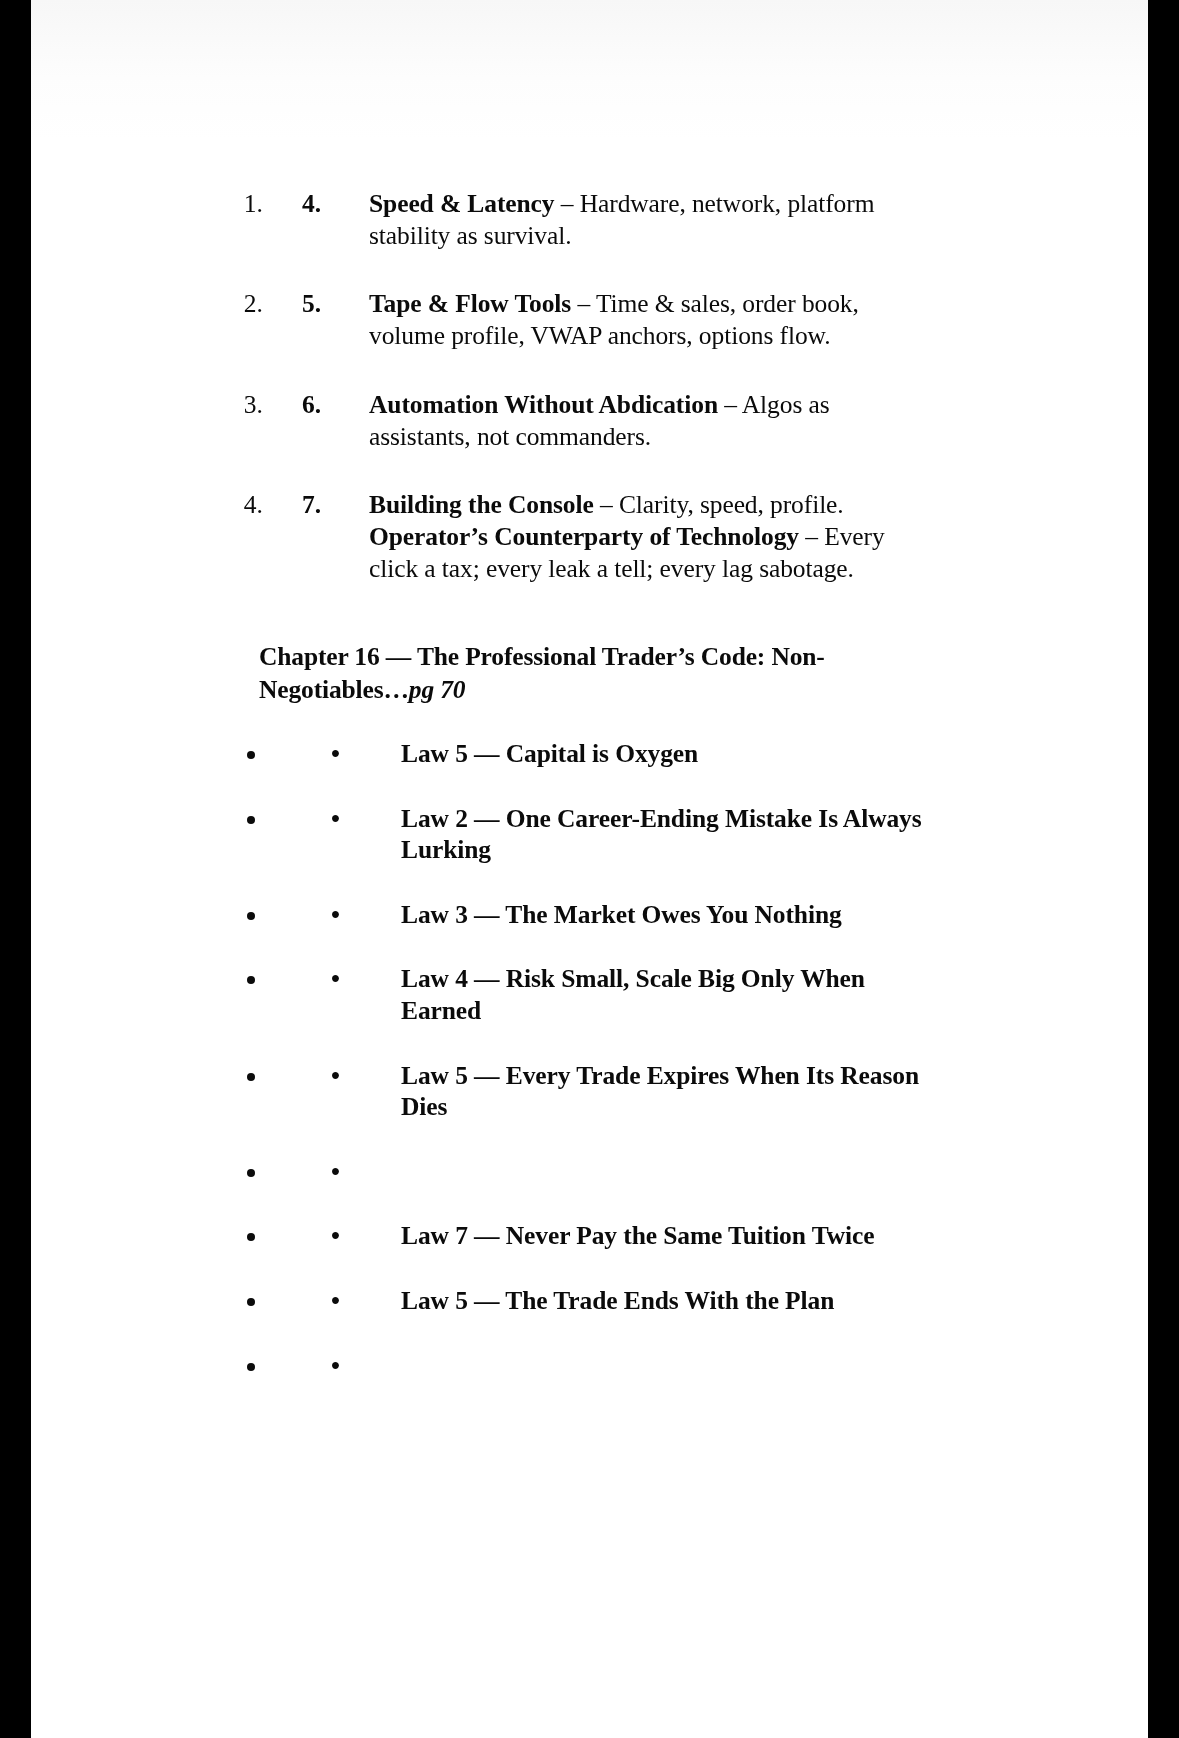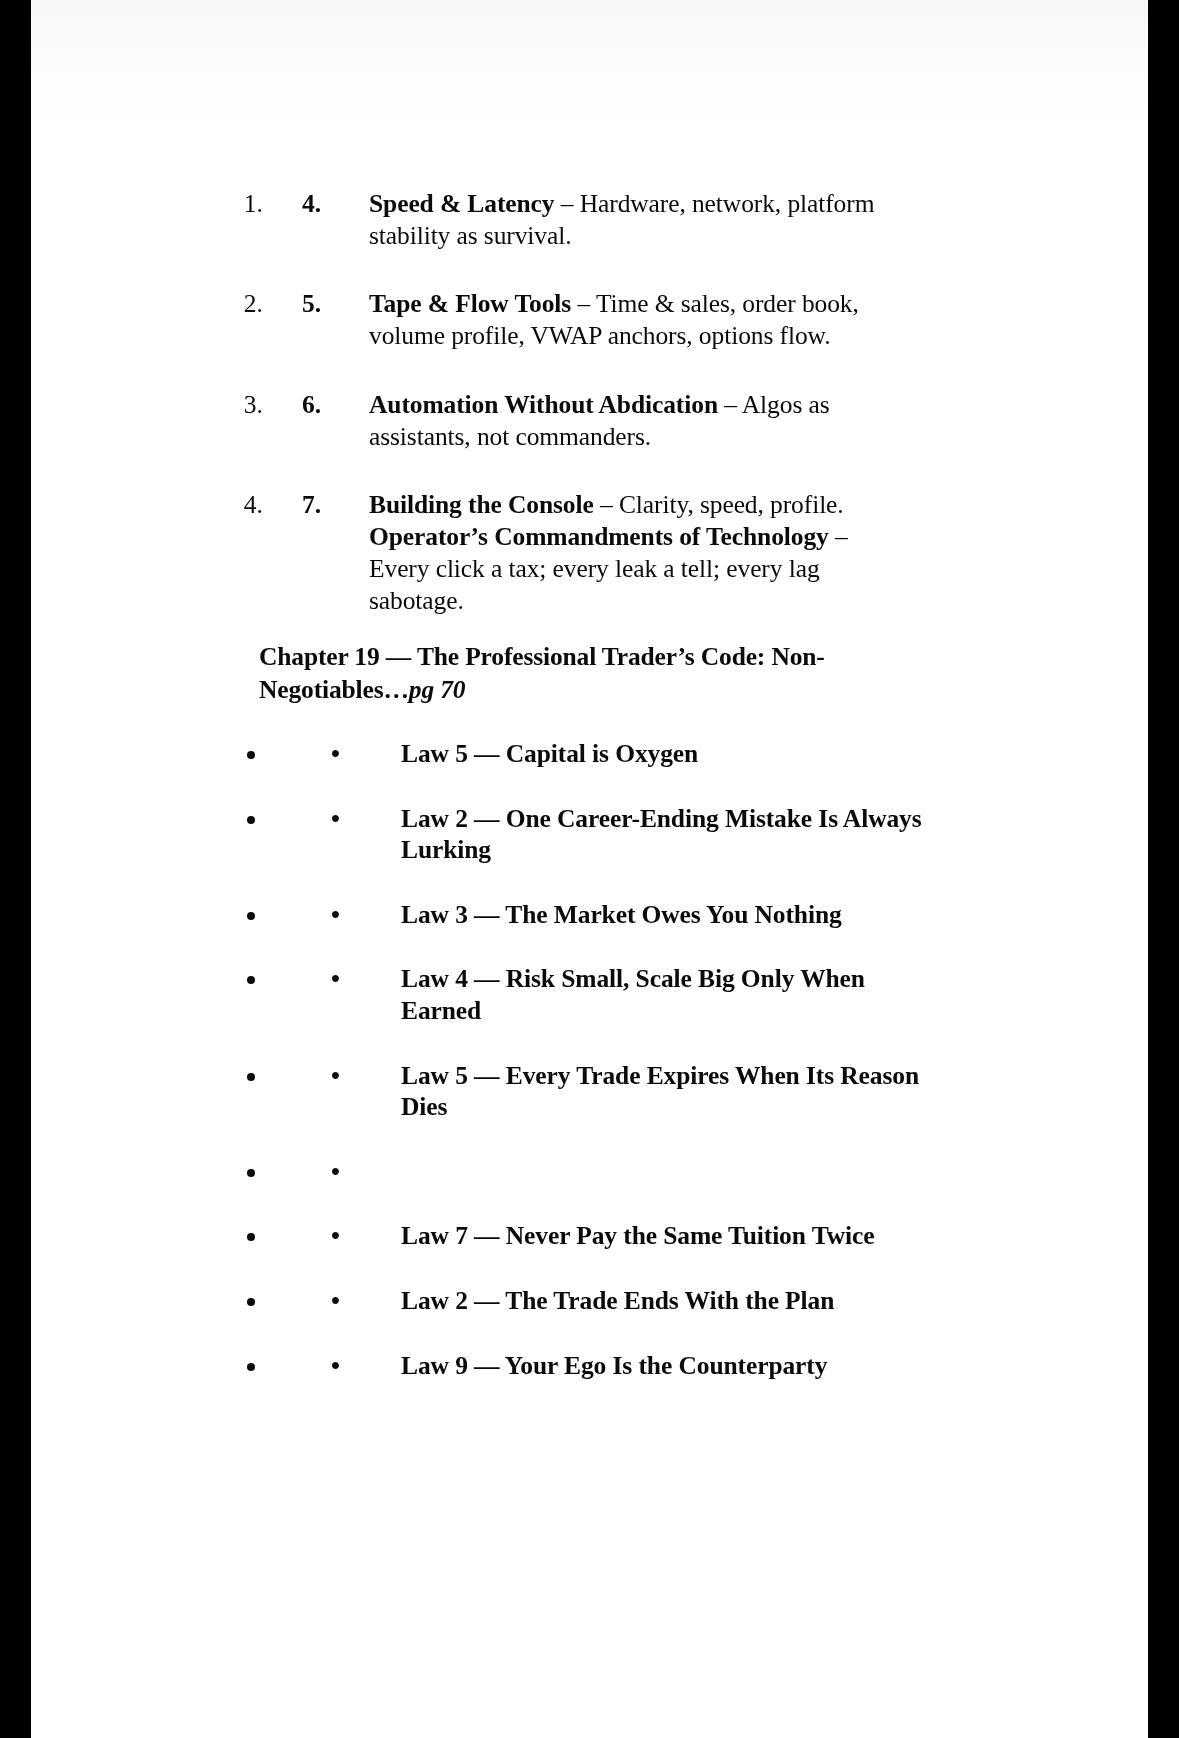--- a/index.html
+++ b/index.html
@@ -143,26 +143,26 @@
           <span class="lead">Tape &amp; Flow Tools</span><span class="rest"> – Time &amp; sales, order book, volume profile, VWAP anchors, options flow.</span>
         </li>
 
         <li class="num-item">
           <span class="num-marker">6.</span>
           <span class="lead">Automation Without Abdication</span><span class="rest"> – Algos as assistants, not commanders.</span>
         </li>
 
         <li class="num-item">
           <span class="num-marker">7.</span>
-          <span class="lead">Building the Console</span><span class="rest"> – Clarity, speed, profile.</span><span class="lead"> Operator’s Commandments of Technology</span><span class="rest"> – Every click a tax; every leak a tell; every lag sabotage.</span>
+          <span class="lead">Building the Console</span><span class="rest"> – Clarity, speed, profile.</span><span class="lead"> Operator’s Counterparty of Technology</span><span class="rest"> – Every click a tax; every leak a tell; every lag sabotage.</span>
         </li>
 
       </ol>
 
-      <h2 class="chapter-heading"><span>Chapter 19 — The Professional Trader’s Code: Non-Negotiables…</span><span class="pg">pg 70</span></h2>
+      <h2 class="chapter-heading"><span>Chapter 16 — The Professional Trader’s Code: Non-Negotiables…</span><span class="pg">pg 70</span></h2>
 
       <ul class="law-list">
 
         <li class="law-item">
           <span class="law-bullet">•</span>
           <span>Law 5 — Capital is Oxygen</span>
         </li>
 
         <li class="law-item">
           <span class="law-bullet">•</span>
@@ -188,25 +188,24 @@
           <span class="law-bullet">•</span>
         </li>
 
         <li class="law-item">
           <span class="law-bullet">•</span>
           <span>Law 7 — Never Pay the Same Tuition Twice</span>
         </li>
 
         <li class="law-item">
           <span class="law-bullet">•</span>
-          <span>Law 2 — The Trade Ends With the Plan</span>
-        </li>
-
-        <li class="law-item">
-          <span class="law-bullet">•</span>
-          <span>Law 9 — Your Ego Is the Counterparty</span>
+          <span>Law 5 — The Trade Ends With the Plan</span>
+        </li>
+
+        <li class="law-item">
+          <span class="law-bullet">•</span>
         </li>
 
       </ul>
 
     </div>
   </div>
 </div>
 
 </body></html>

